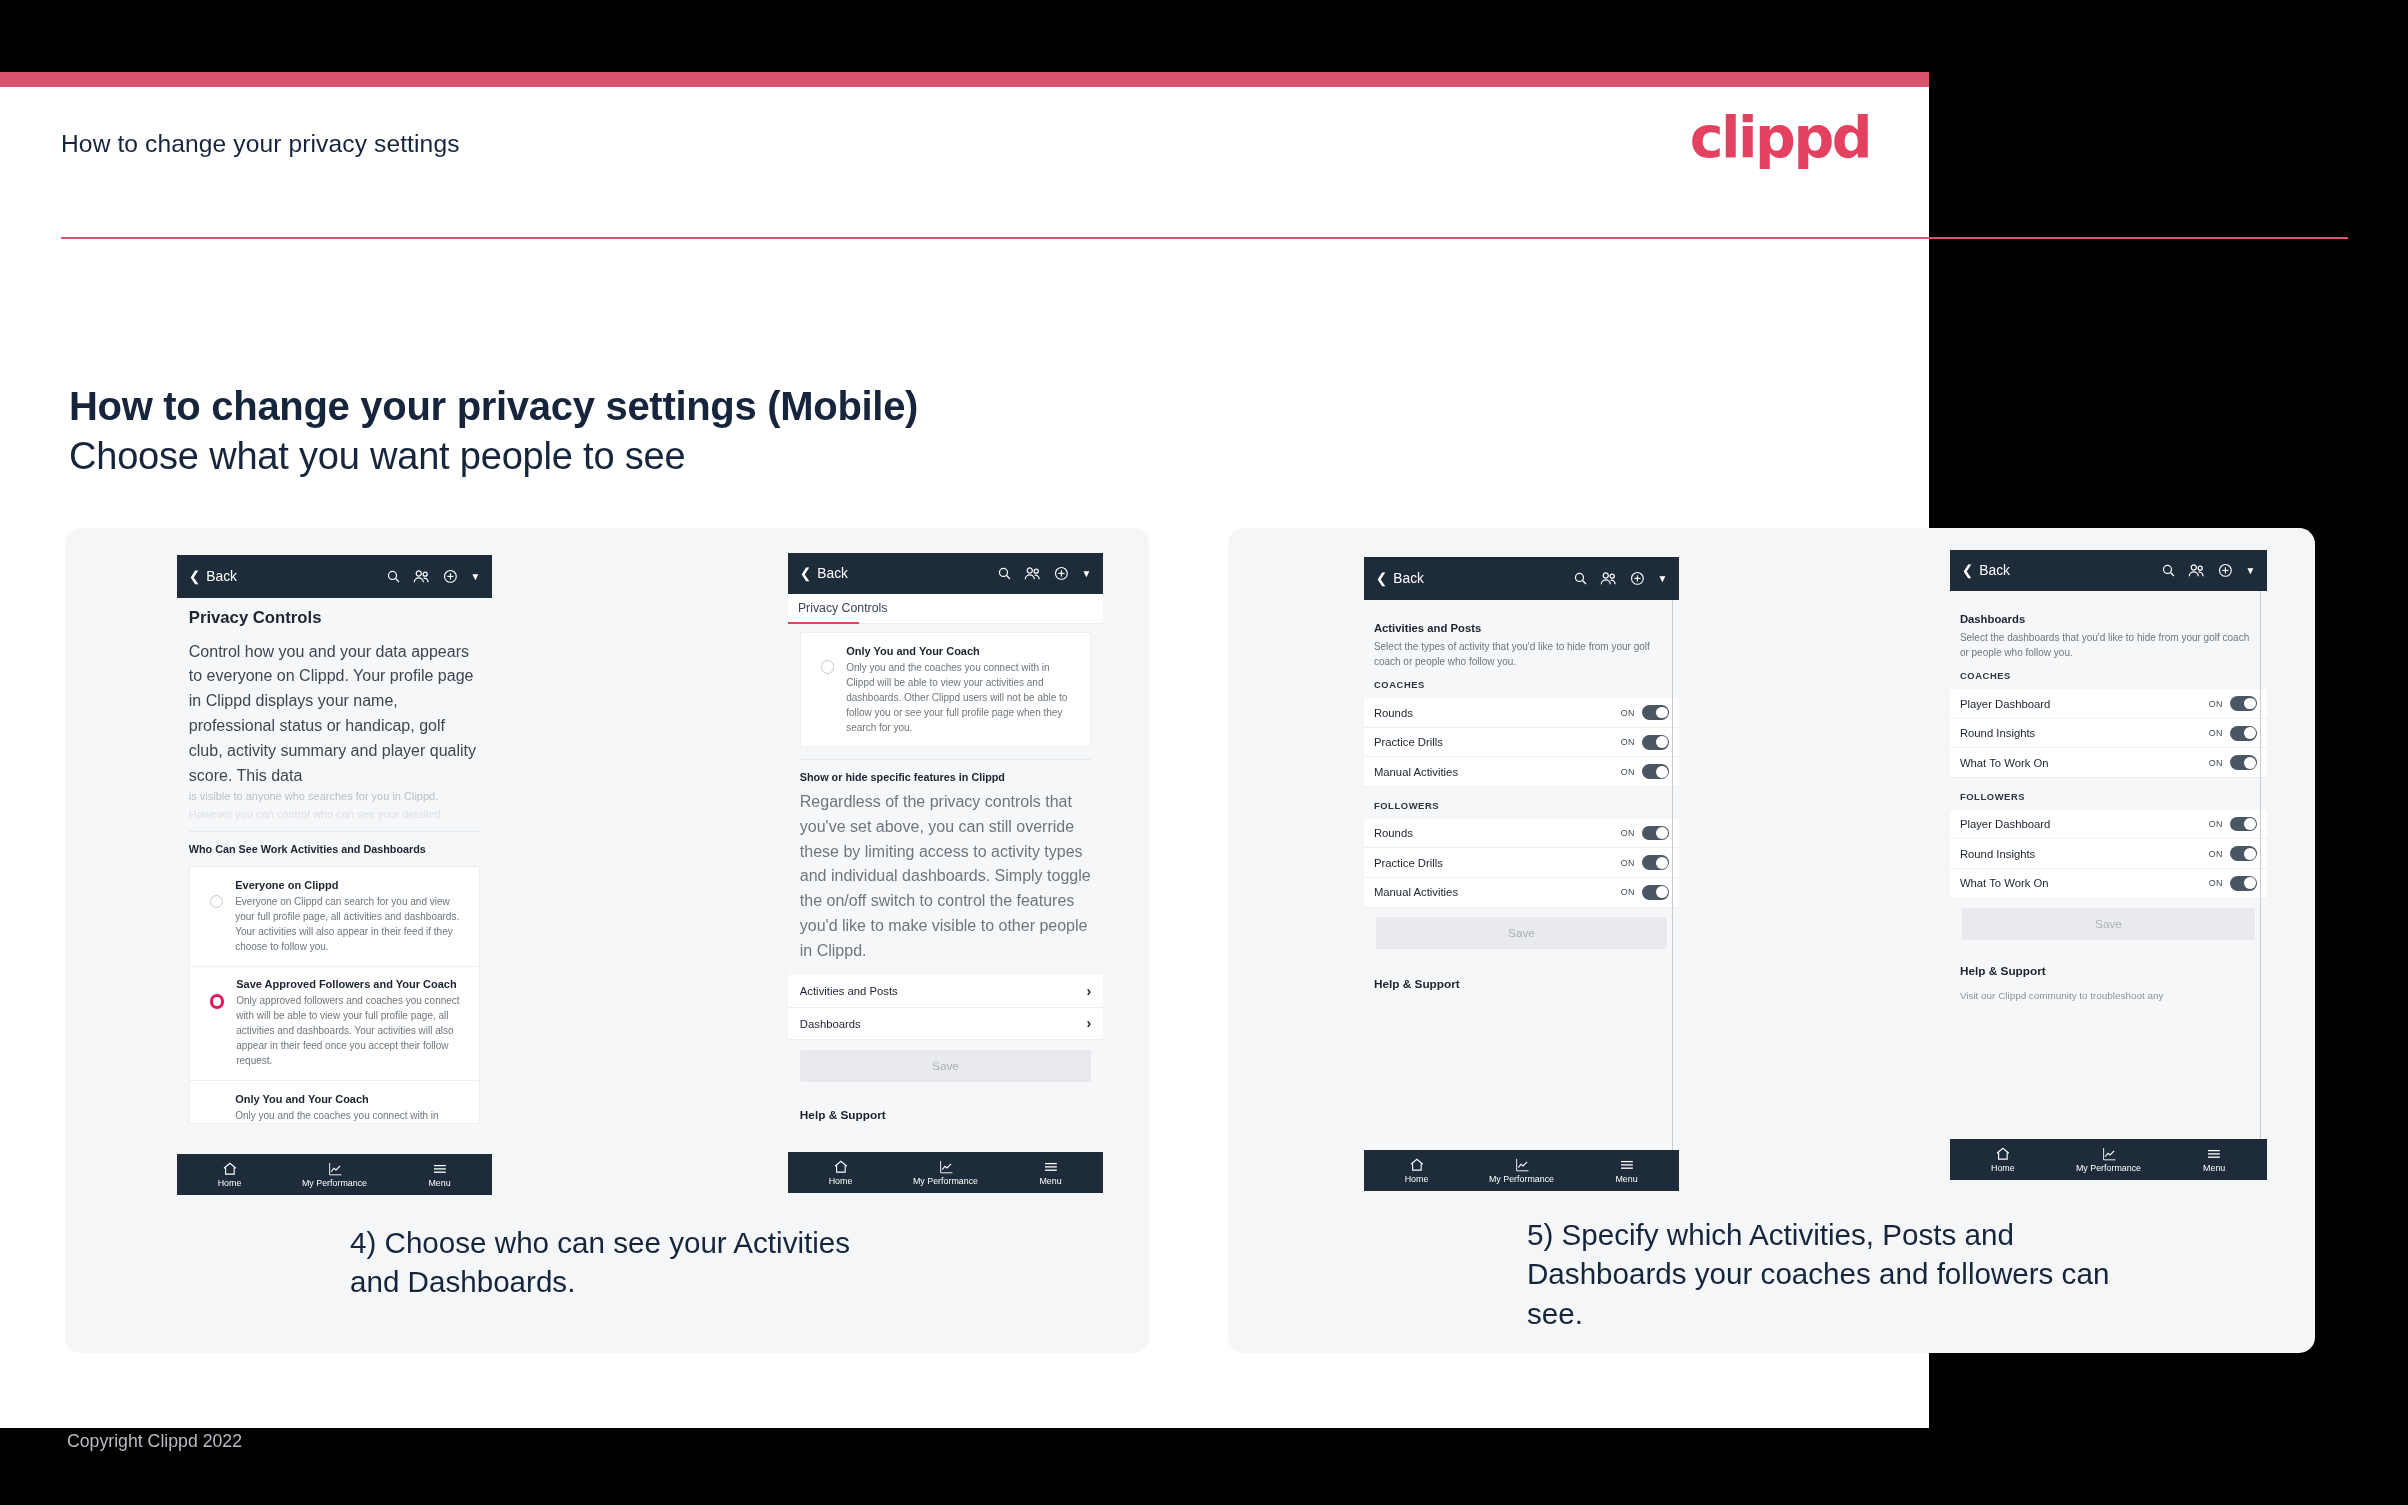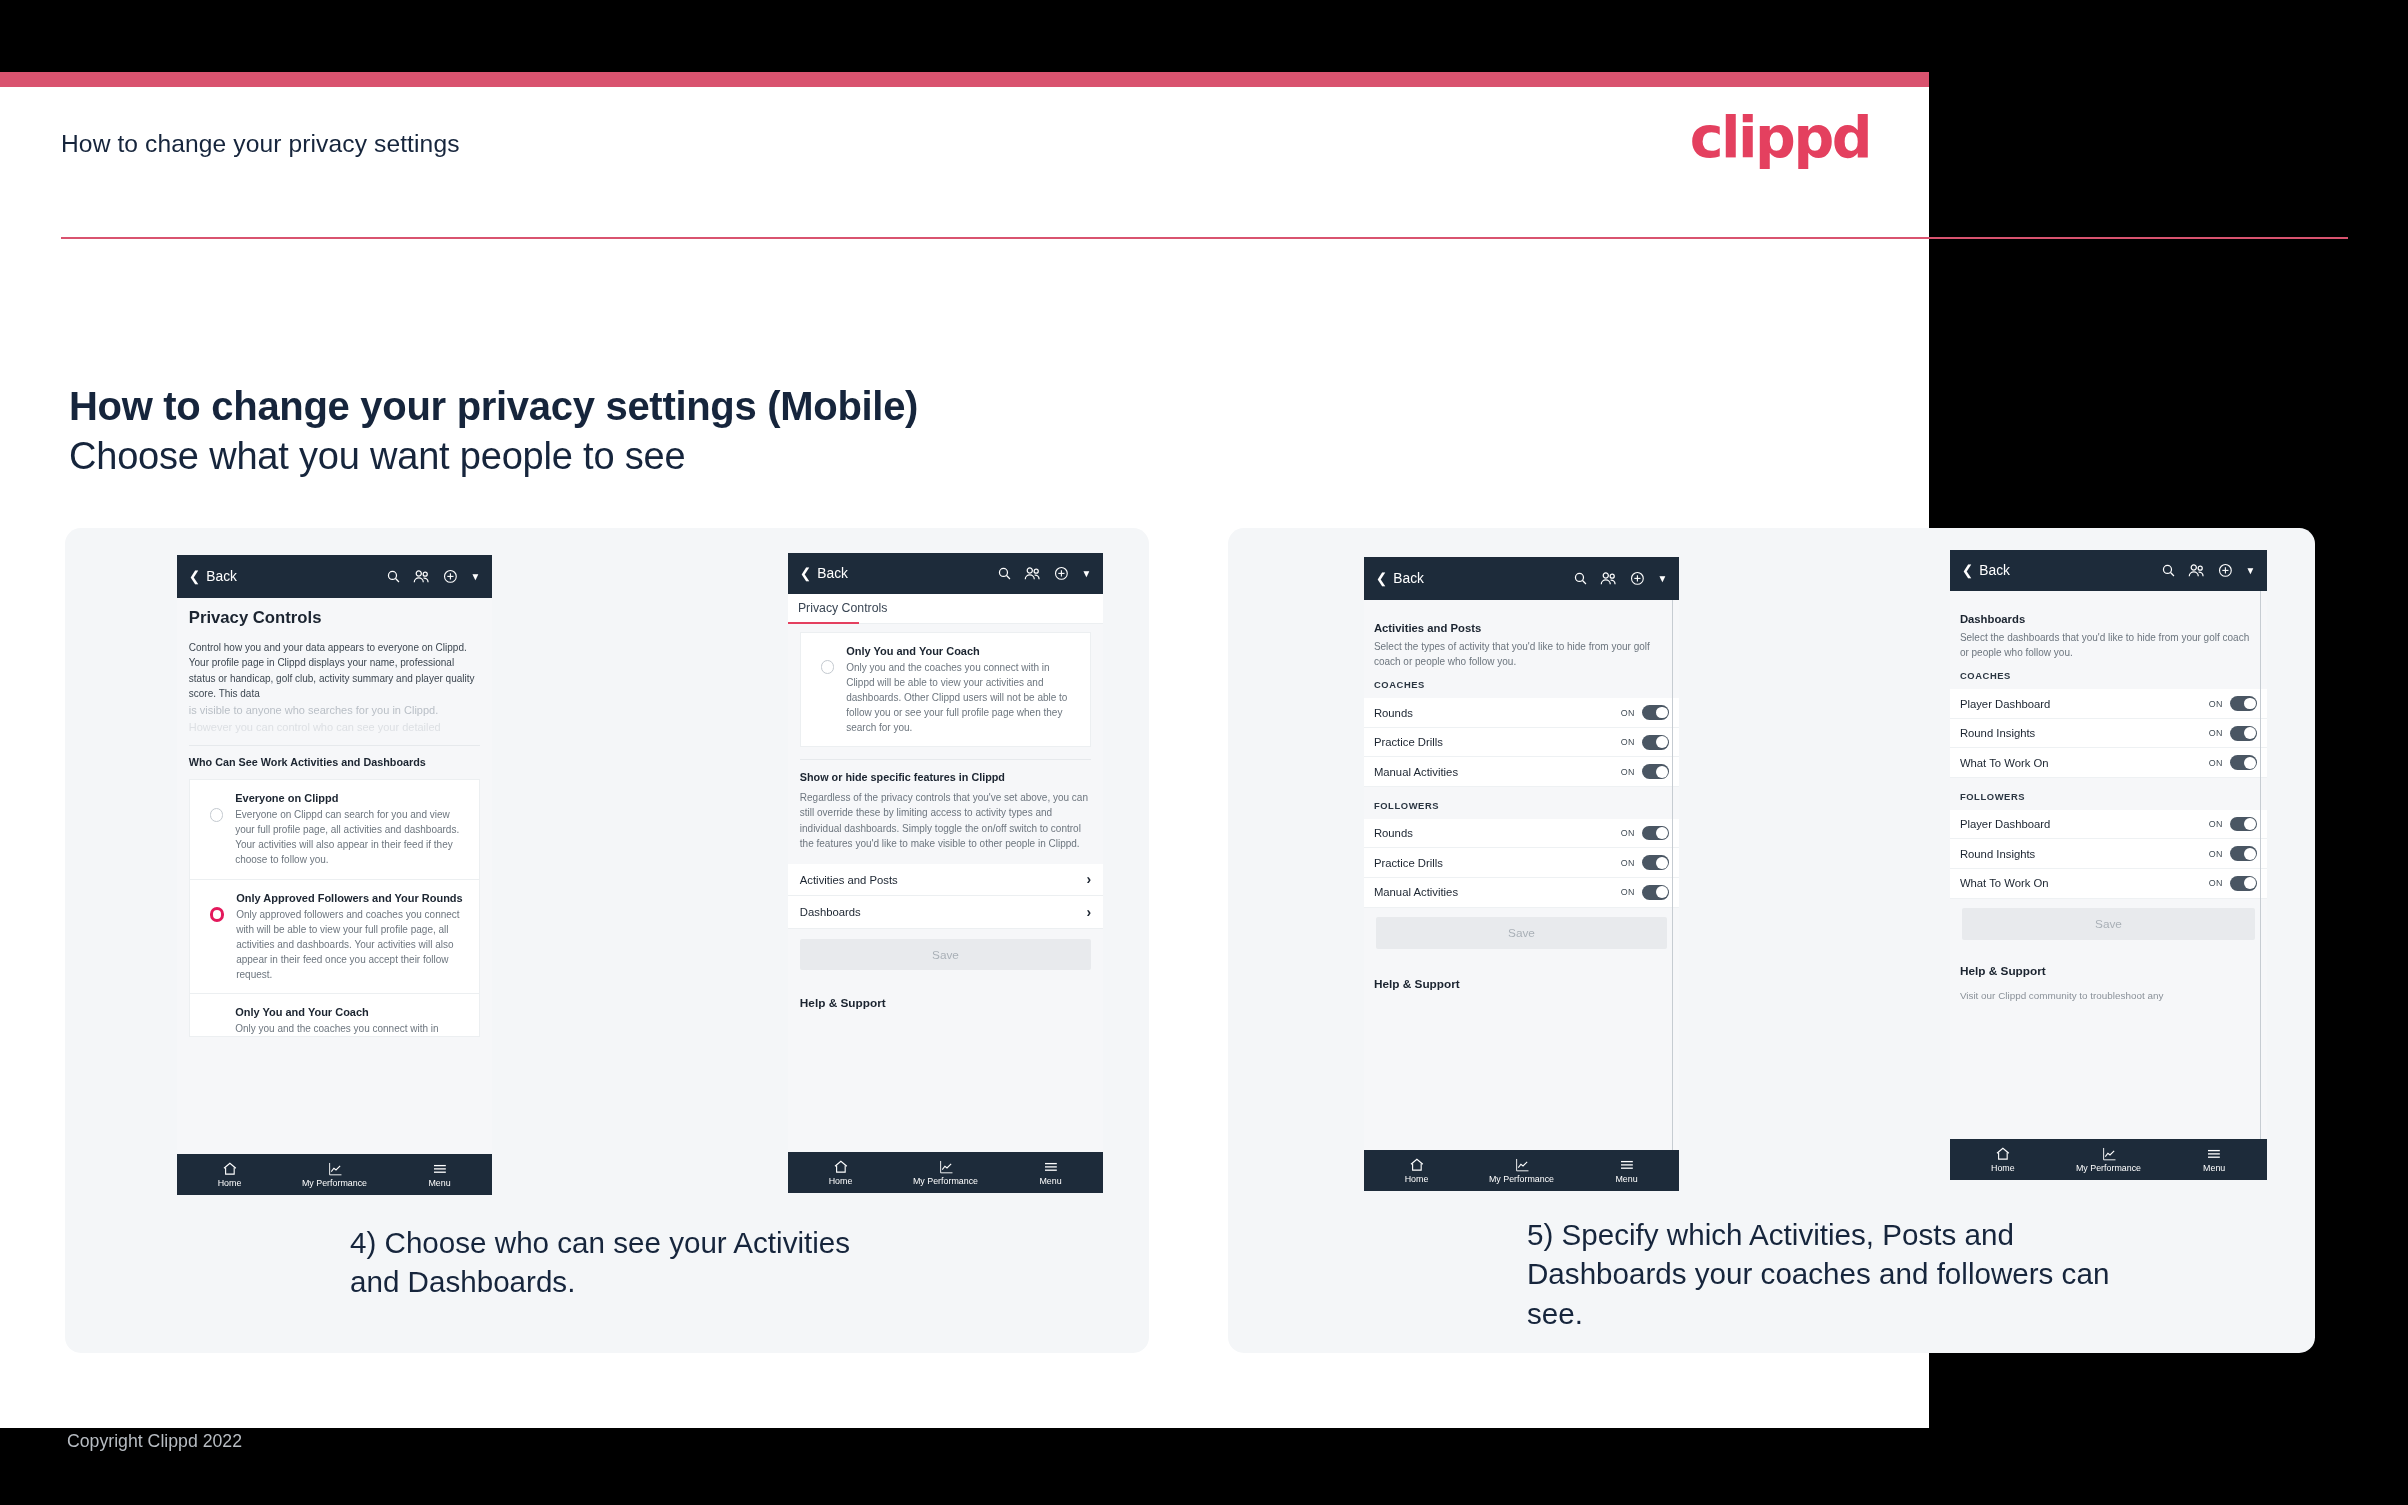--- a/index.html
+++ b/index.html
@@ -97,21 +97,21 @@
   }
   .tab-label {
     font-size: 12.3px; color: #3a4654; padding: 6.9px 0 6.9px 9.9px;
   }
   .tab-underline { height: 3px; background: #e4405f; width: 71px; margin-left: 0px; }
 
   .content { position: absolute; left: 0; right: 0; background: #f6f7f9; overflow: hidden; }
 
   .h-title { font-size: 16.7px; font-weight: 700; color: #1b2430; }
   .h-title-sm { font-size: 11.3px; font-weight: 700; color: #1b2430; }
-  .body-text { font-size: 10px; line-height: 1.55; color: #3d4751; }
+  .body-text { font-size: 16px; line-height: 1.55; color: #3d4751; }
   .body-fade { font-size: 11px; line-height: 1.55; color: #b9bfc6; }
   .body-fade2 { font-size: 11px; line-height: 1.55; color: #dde0e4; }
   .sec-head { font-size: 10.8px; font-weight: 700; color: #1b2430; }
   .grp-head { font-size: 9.4px; font-weight: 700; letter-spacing: 0.6px; color: #2b3642; }
 
   .opt-card { background: #fff; border: 1px solid #eceff1; }
   .opt-row { display: flex; padding: 11.8px 11.8px 11.8px 9.9px; border-bottom: 1px solid #eceff1; }
   .opt-row:last-child { border-bottom: none; }
   .radio {
     width: 13.8px; height: 13.8px; border-radius: 50%;
@@ -235,21 +235,21 @@
           <div class="opt-row">
             <div class="radio"></div>
             <div>
               <div class="opt-title">Everyone on Clippd</div>
               <div class="opt-desc">Everyone on Clippd can search for you and view your full profile page, all activities and dashboards. Your activities will also appear in their feed if they choose to follow you.</div>
             </div>
           </div>
           <div class="opt-row">
             <div class="radio sel"></div>
             <div>
-              <div class="opt-title">Only Approved Followers and Your Rounds</div>
+              <div class="opt-title">Save Approved Followers and Your Coach</div>
               <div class="opt-desc">Only approved followers and coaches you connect with will be able to view your full profile page, all activities and dashboards. Your activities will also appear in their feed once you accept their follow request.</div>
             </div>
           </div>
           <div class="opt-row" style="padding-bottom:0;">
             <div class="radio" style="visibility:hidden;"></div>
             <div>
               <div class="opt-title">Only You and Your Coach</div>
               <div class="opt-desc">Only you and the coaches you connect with in</div>
             </div>
           </div>

